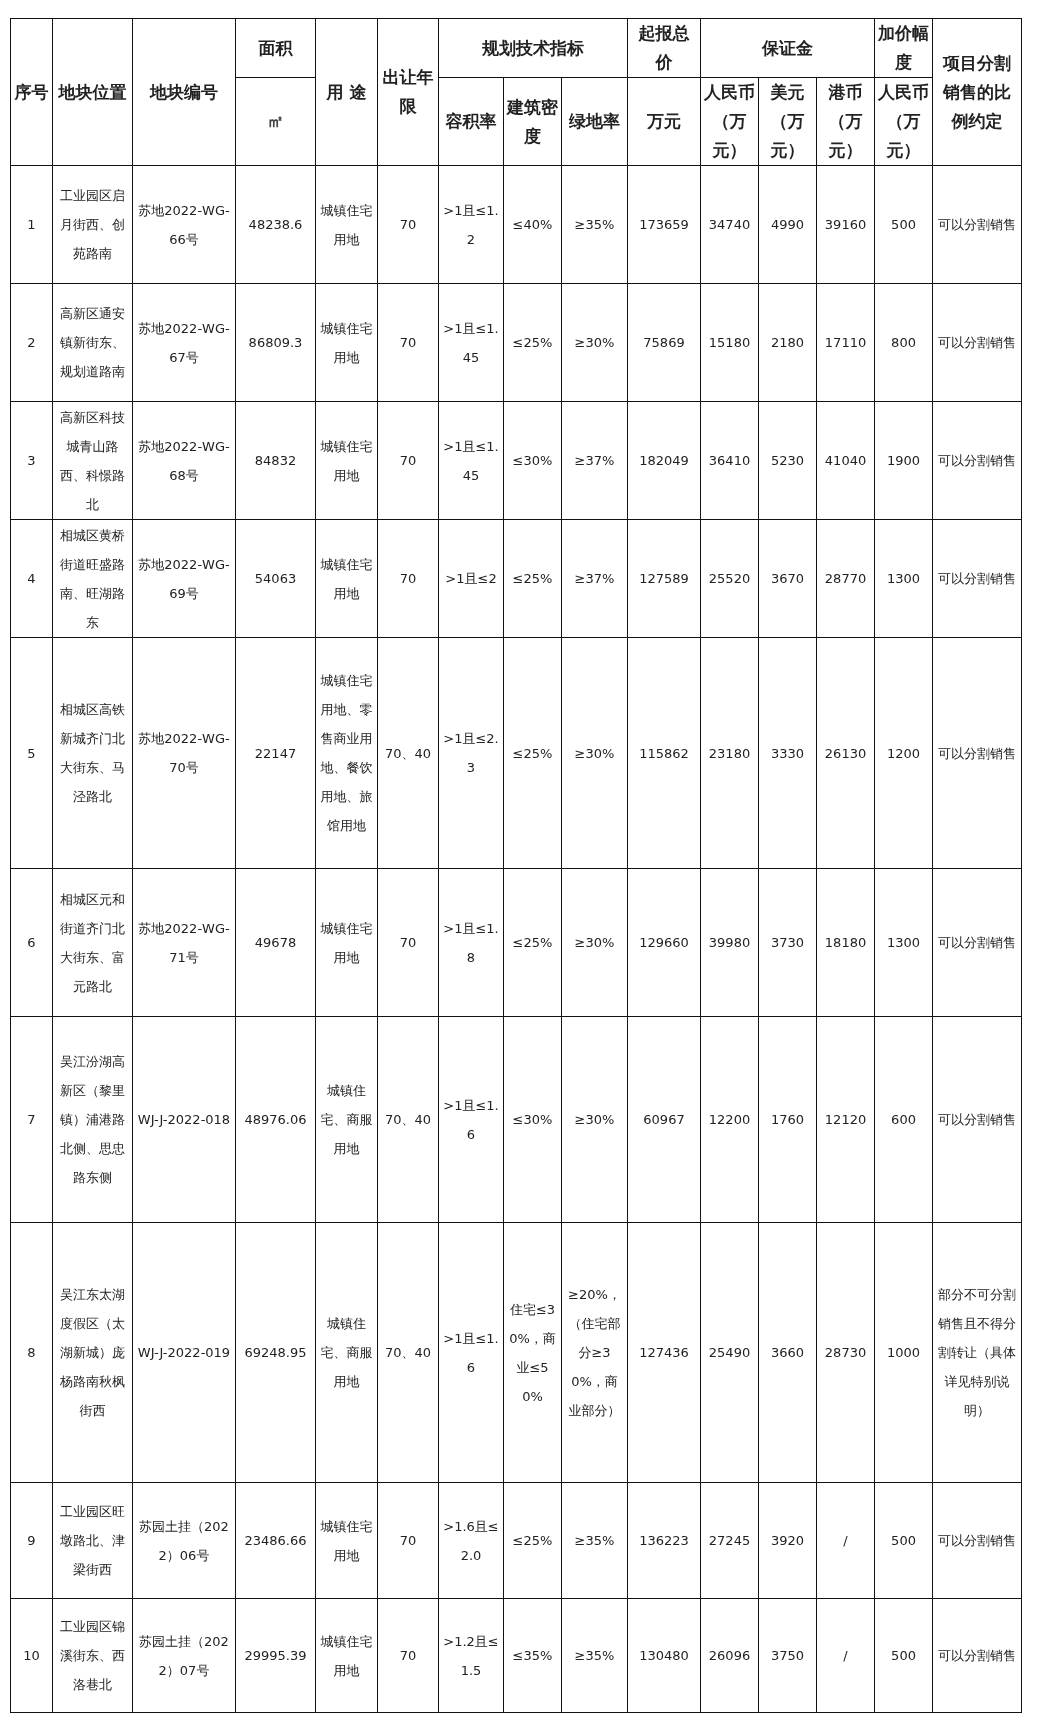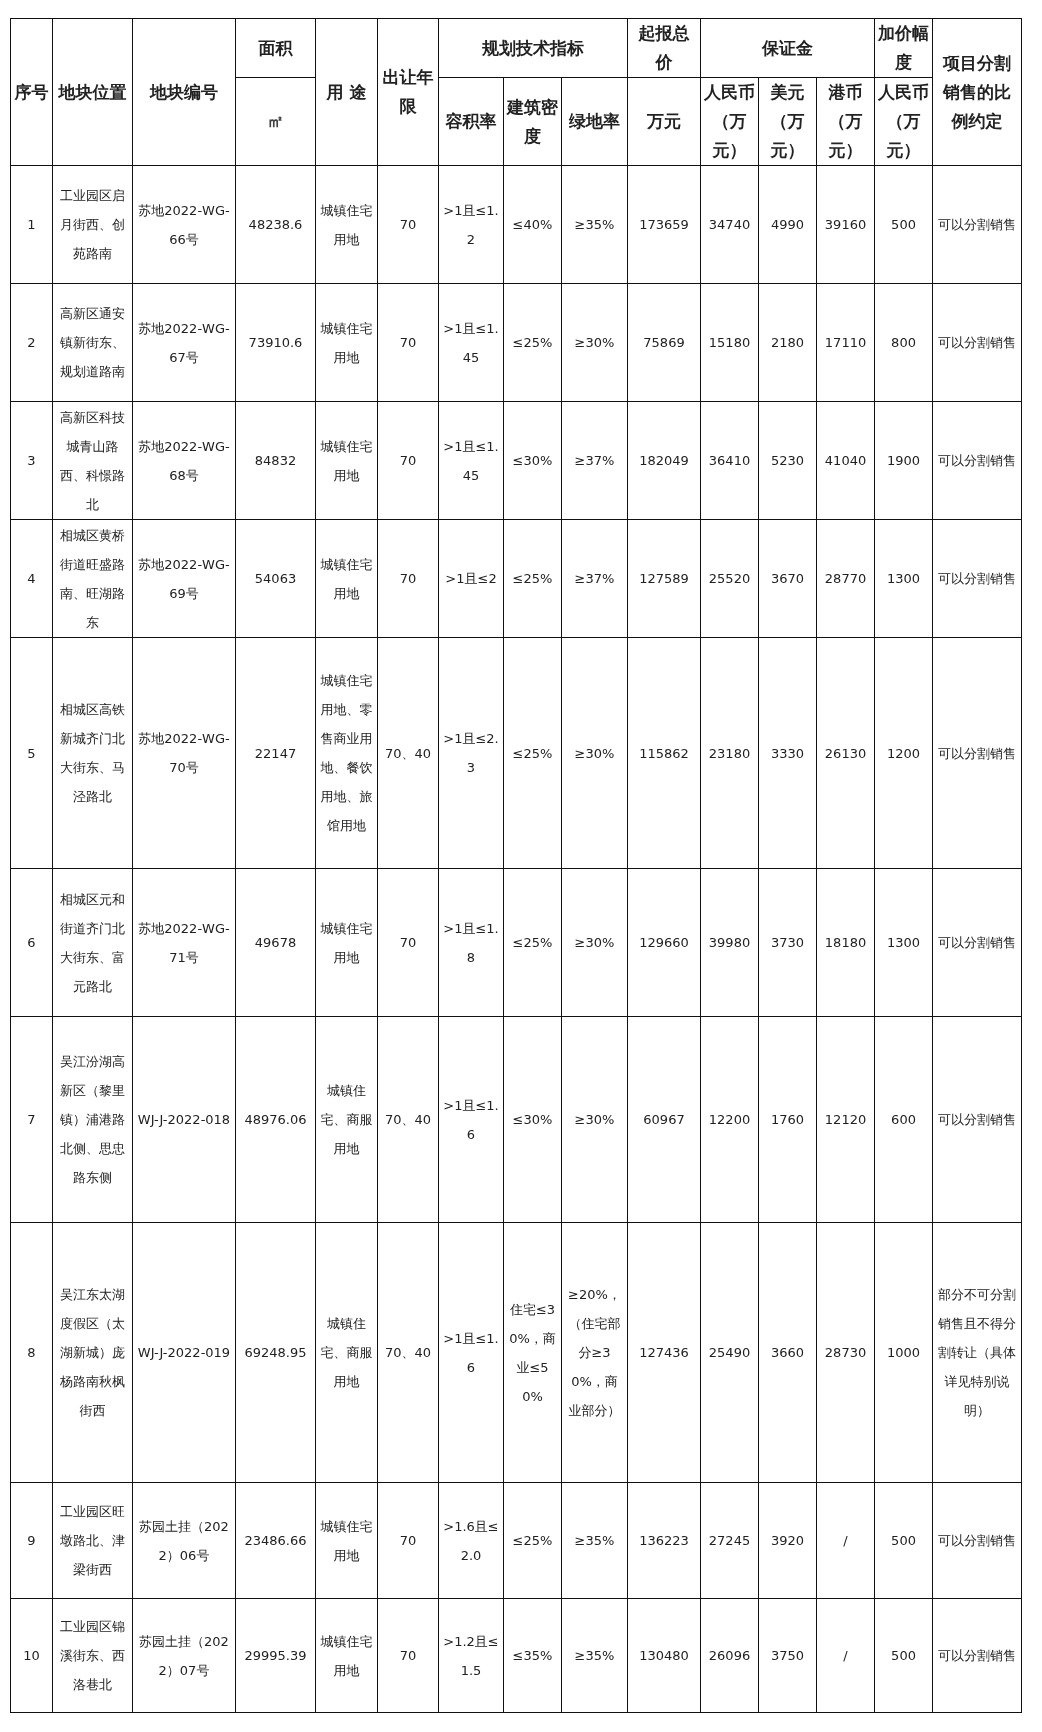--- a/index.html
+++ b/index.html
@@ -74,21 +74,21 @@
         <td>34740</td>
         <td>4990</td>
         <td>39160</td>
         <td>500</td>
         <td>可以分割销售</td>
       </tr>
       <tr style="height: 118px;">
         <td>2</td>
         <td>高新区通安镇新街东、规划道路南</td>
         <td>苏地2022-WG-67号</td>
-        <td>73910.6</td>
+        <td>86809.3</td>
         <td>城镇住宅用地</td>
         <td>70</td>
         <td>&gt;1且≤1.45</td>
         <td>≤25%</td>
         <td>≥30%</td>
         <td>75869</td>
         <td>15180</td>
         <td>2180</td>
         <td>17110</td>
         <td>800</td>

